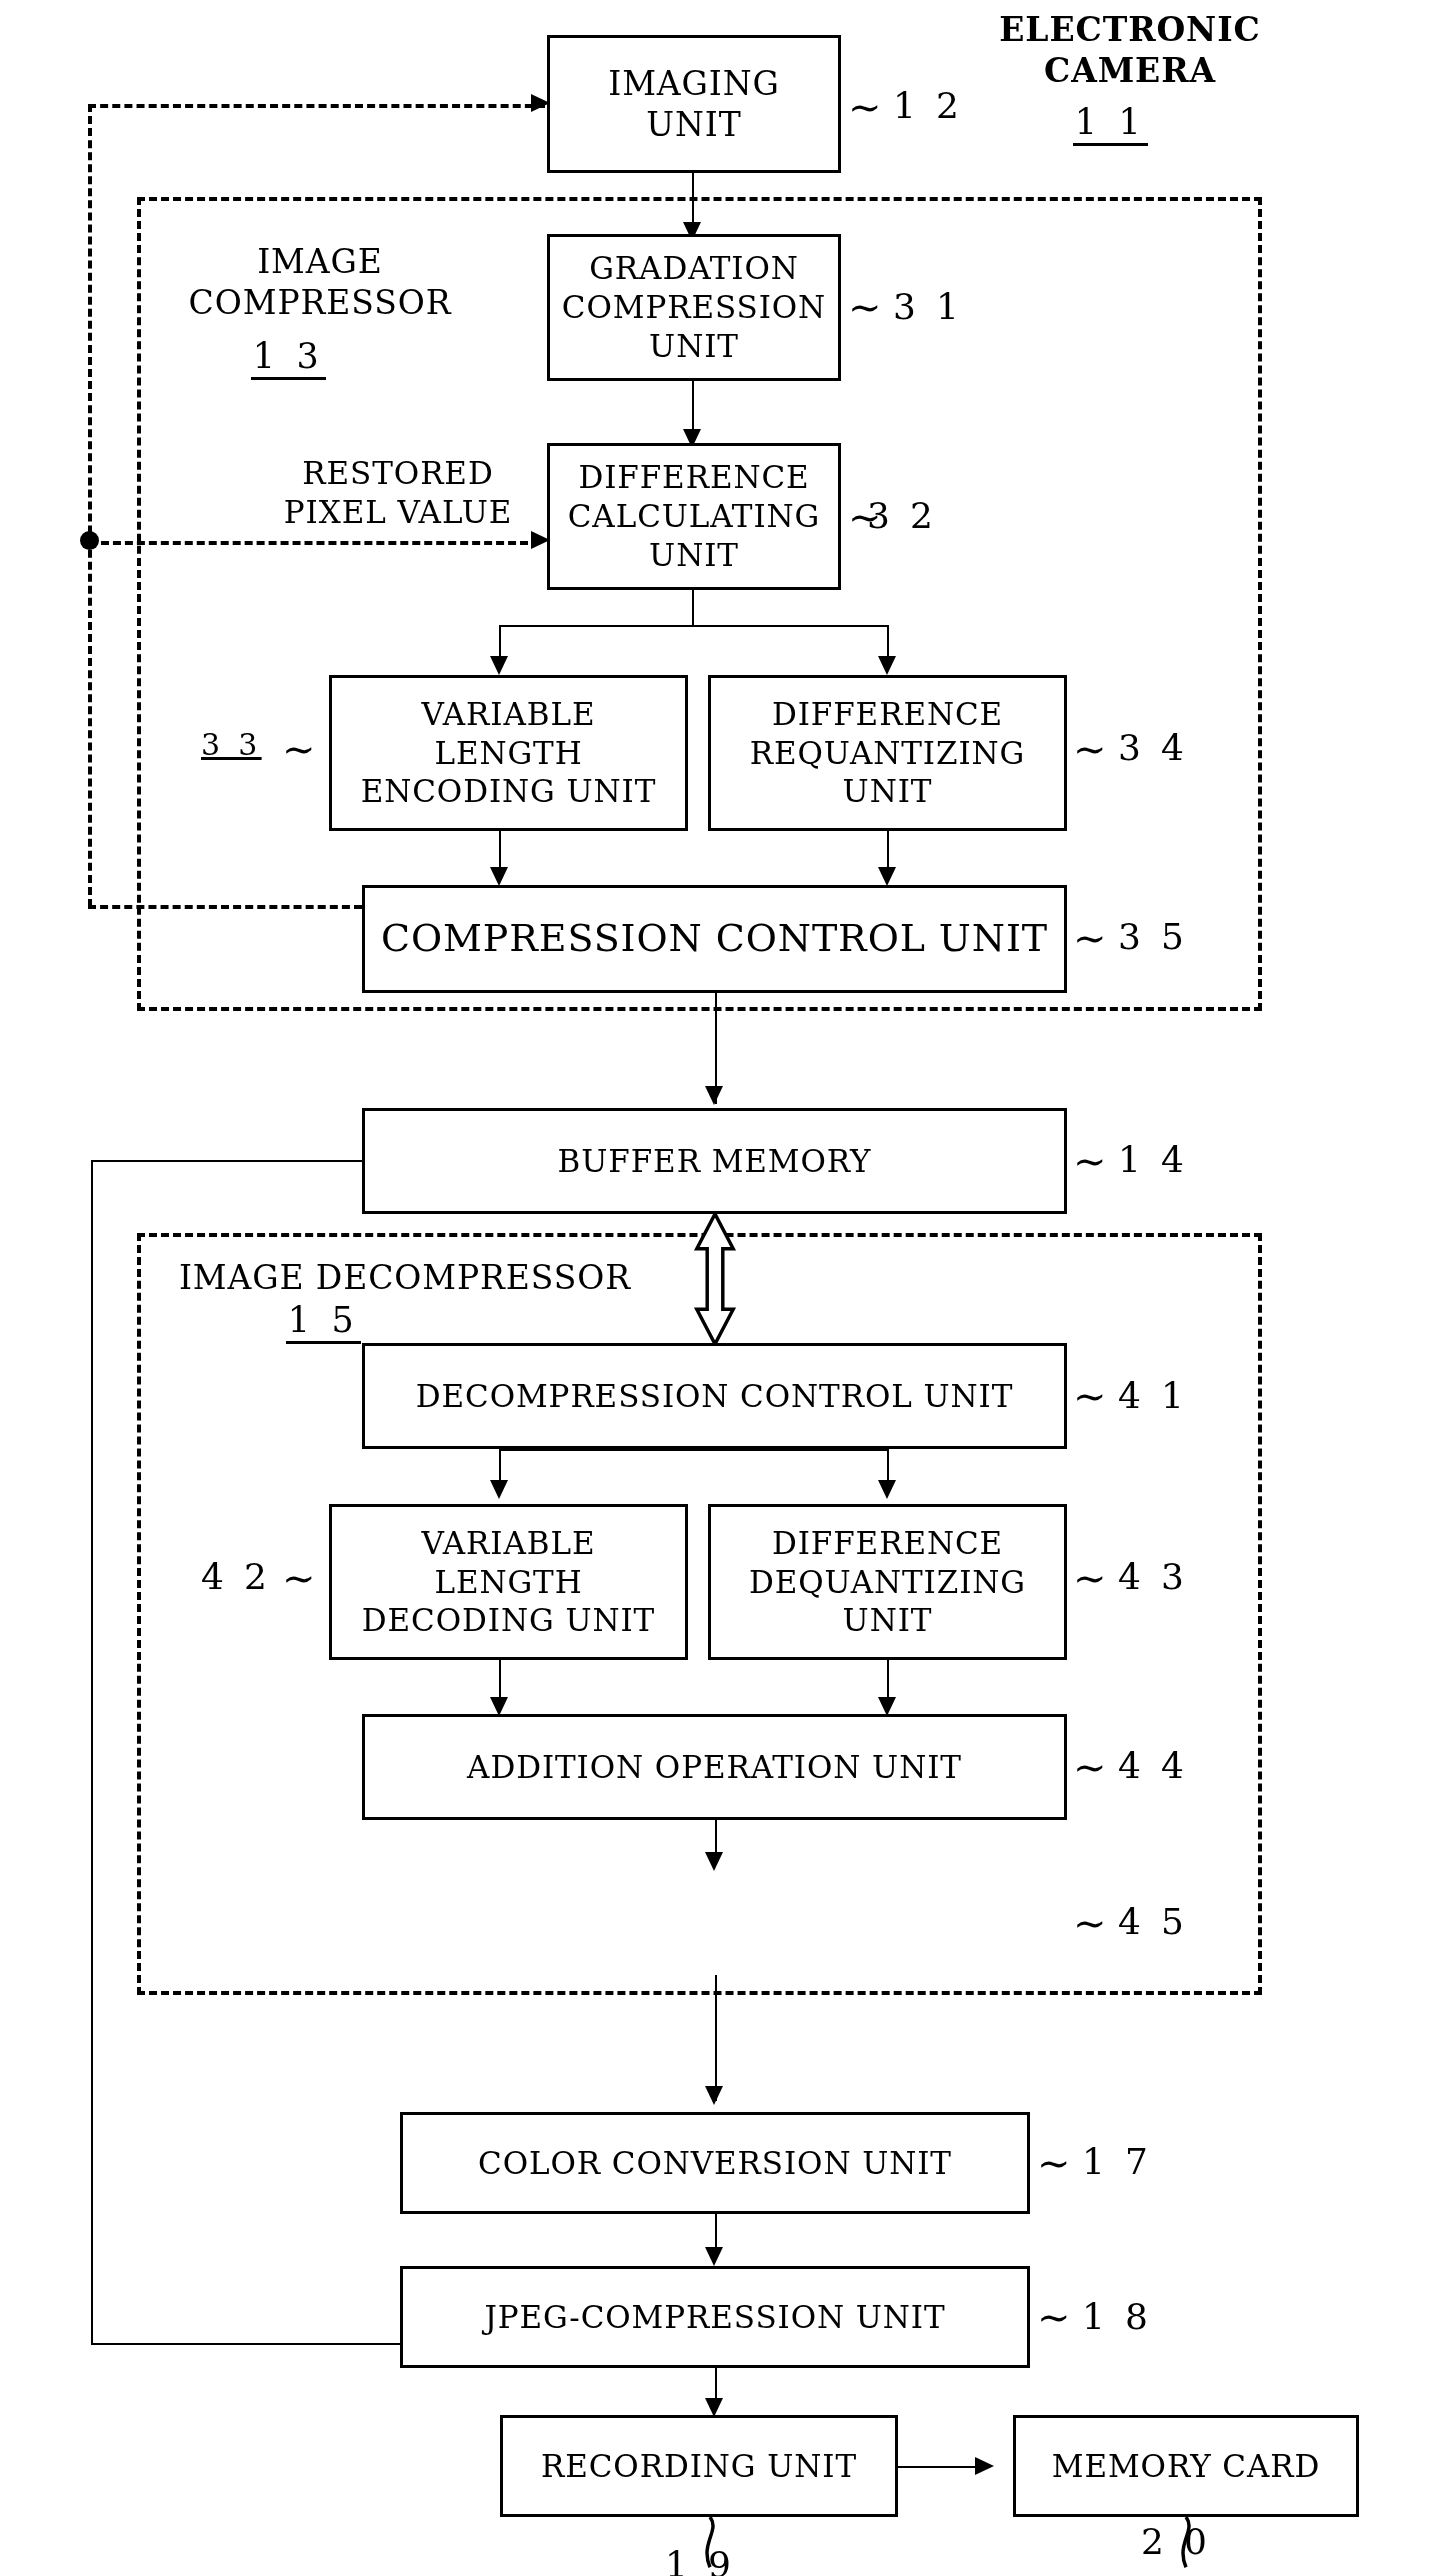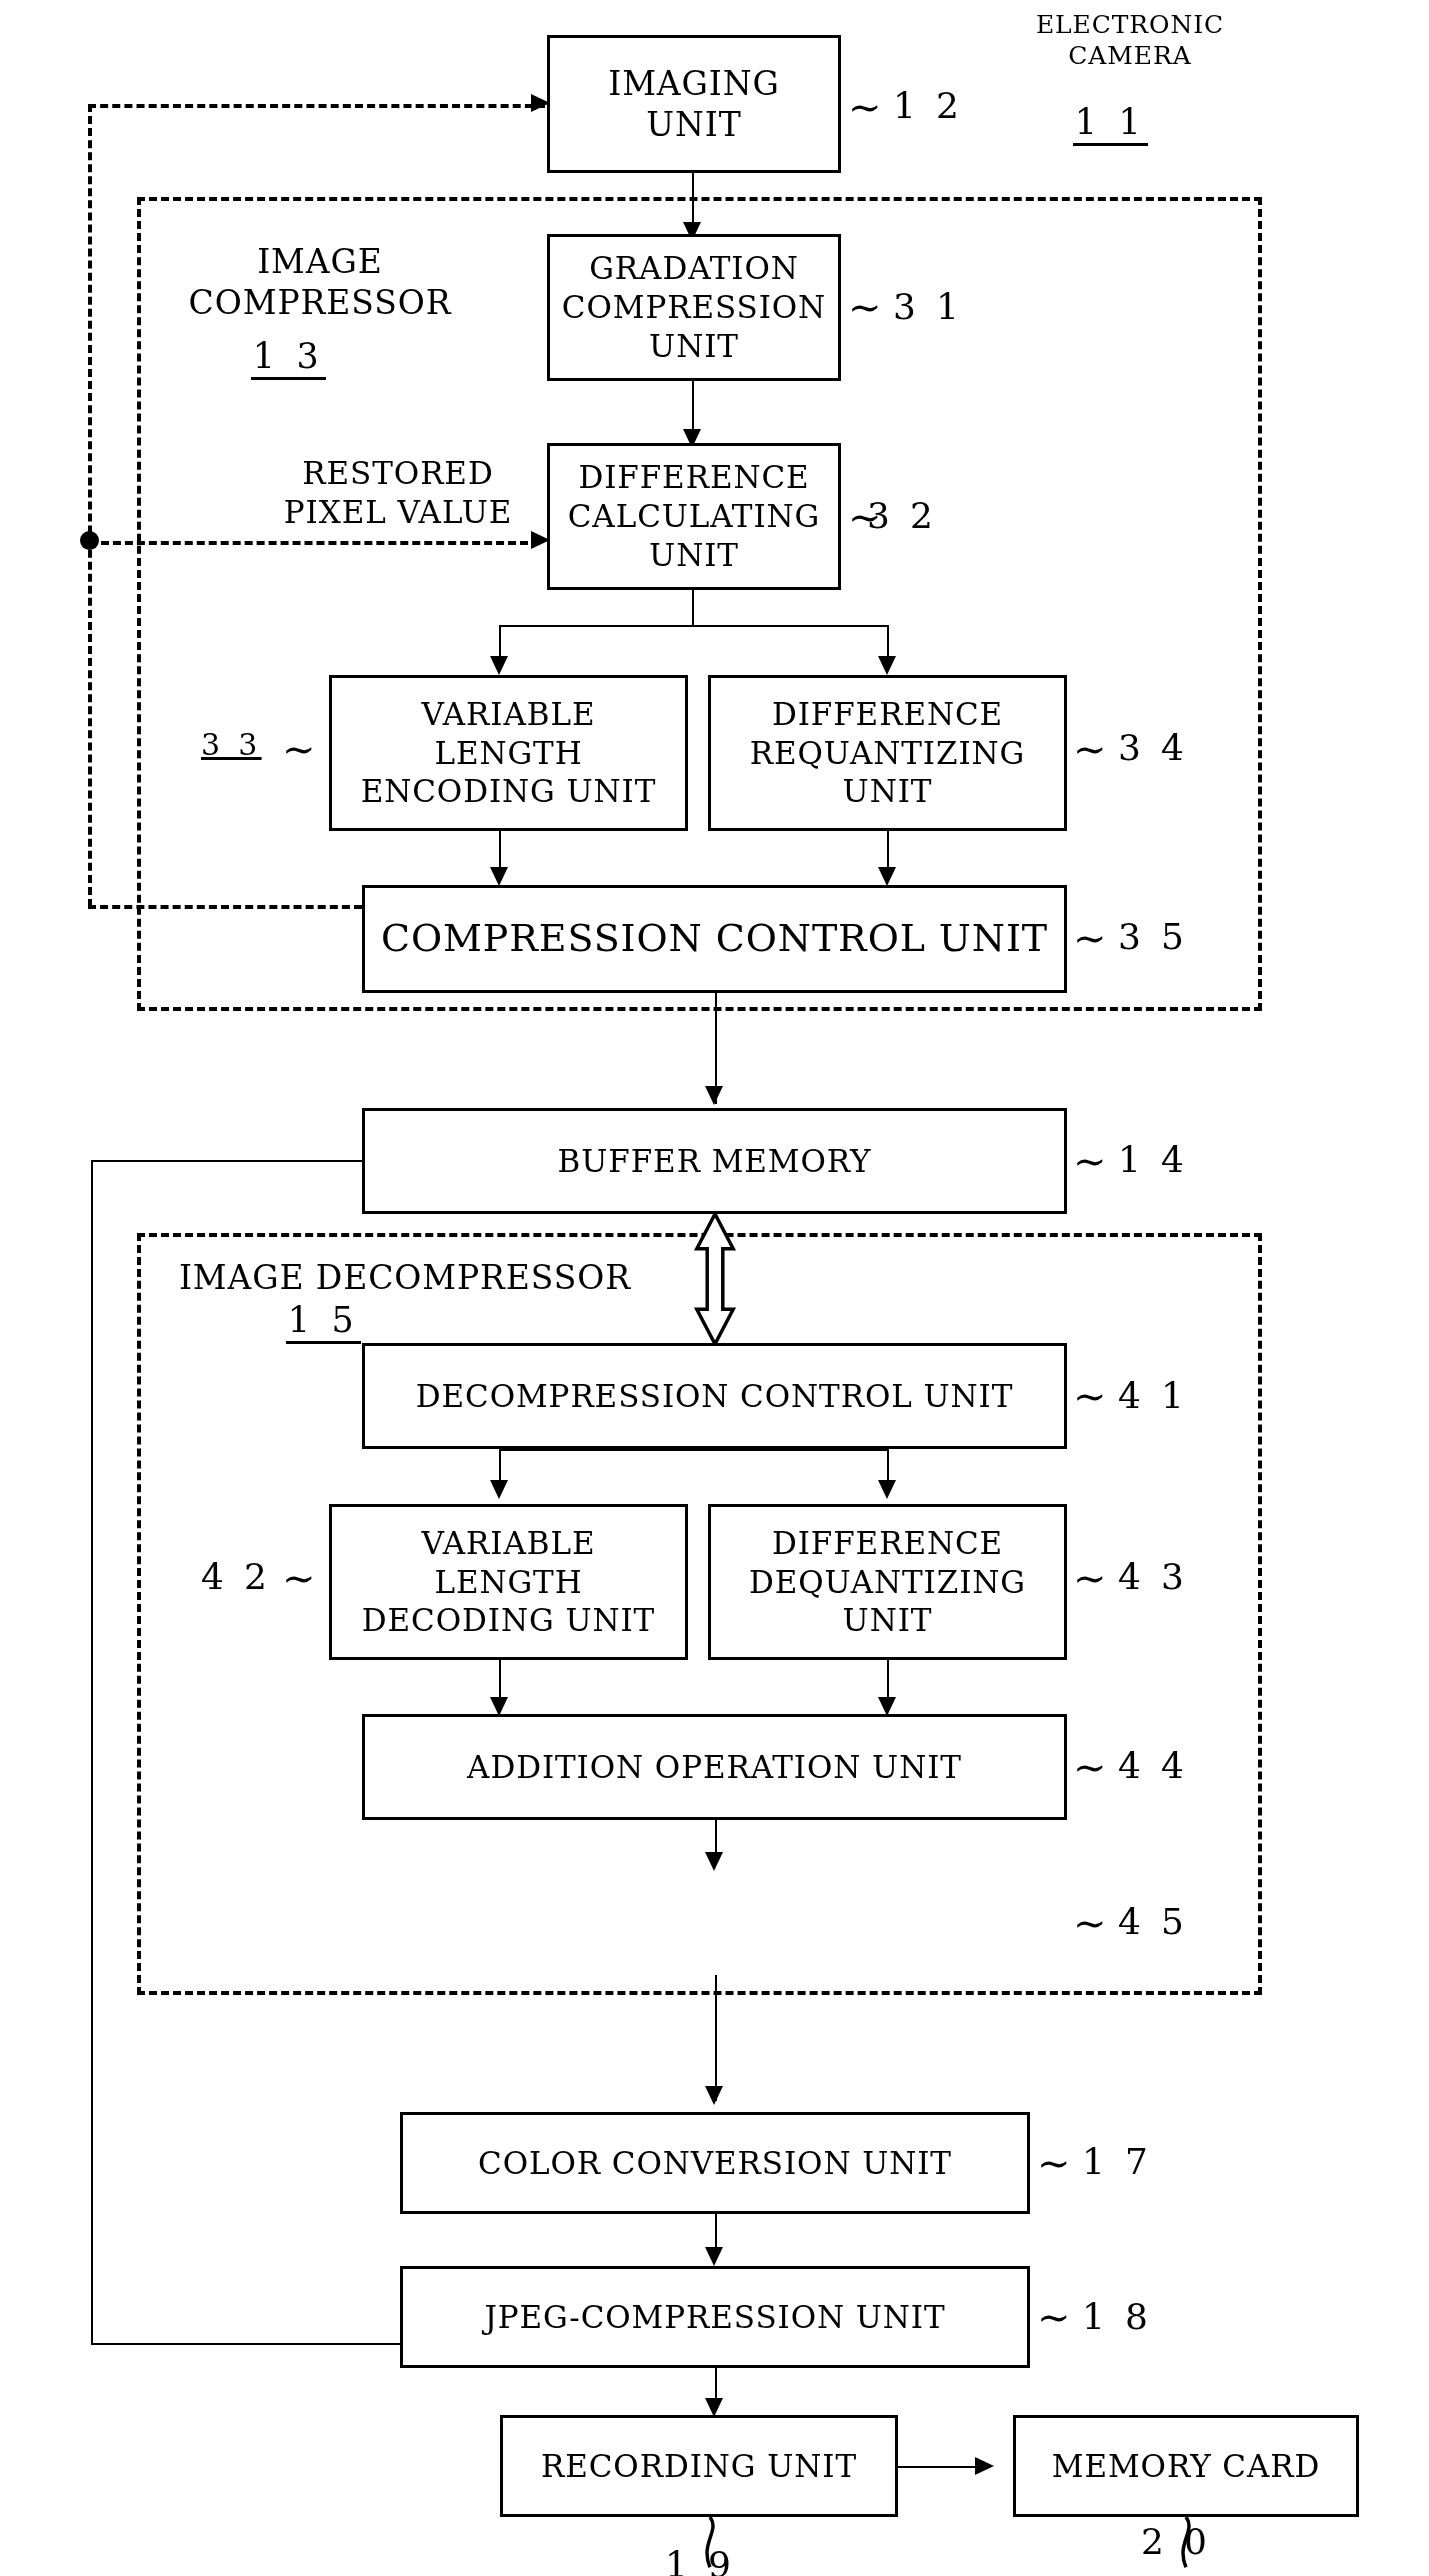--- a/index.html
+++ b/index.html
@@ -102,21 +102,21 @@
 
   <div class="hdash" style="left:88px; top:104px; width:457px;"></div>
   <div class="arrow-r" style="left:531px; top:94px;"></div>
 
   <div class="hdash" style="left:88px; top:905px; width:274px;"></div>
 
   <div class="dot" style="left:80px; top:531px;"></div>
   <div class="hdash" style="left:89px; top:541px; width:451px;"></div>
   <div class="arrow-r" style="left:531px; top:531px;"></div>
 
-  <div class="label" style="left:987px; top:8.7px; width:286px; font-size:25px;">ELECTRONIC
+  <div class="label" style="left:987px; top:8.7px; width:286px; font-size:33px;font-weight:bold;">ELECTRONIC
 CAMERA</div>
   <div class="refnum" style="left:1073px; top:102px; font-size:35px;">
     <span class="uline">1 1</span>
   </div>
 
   <div class="box" style="left:547px; top:35px; width:294px; height:138px; font-size:33px;">
     <span style="white-space:pre-line;">IMAGING
 UNIT</span>
   </div>
   <div class="squig" style="left:848px; top:87px;">∼</div>

